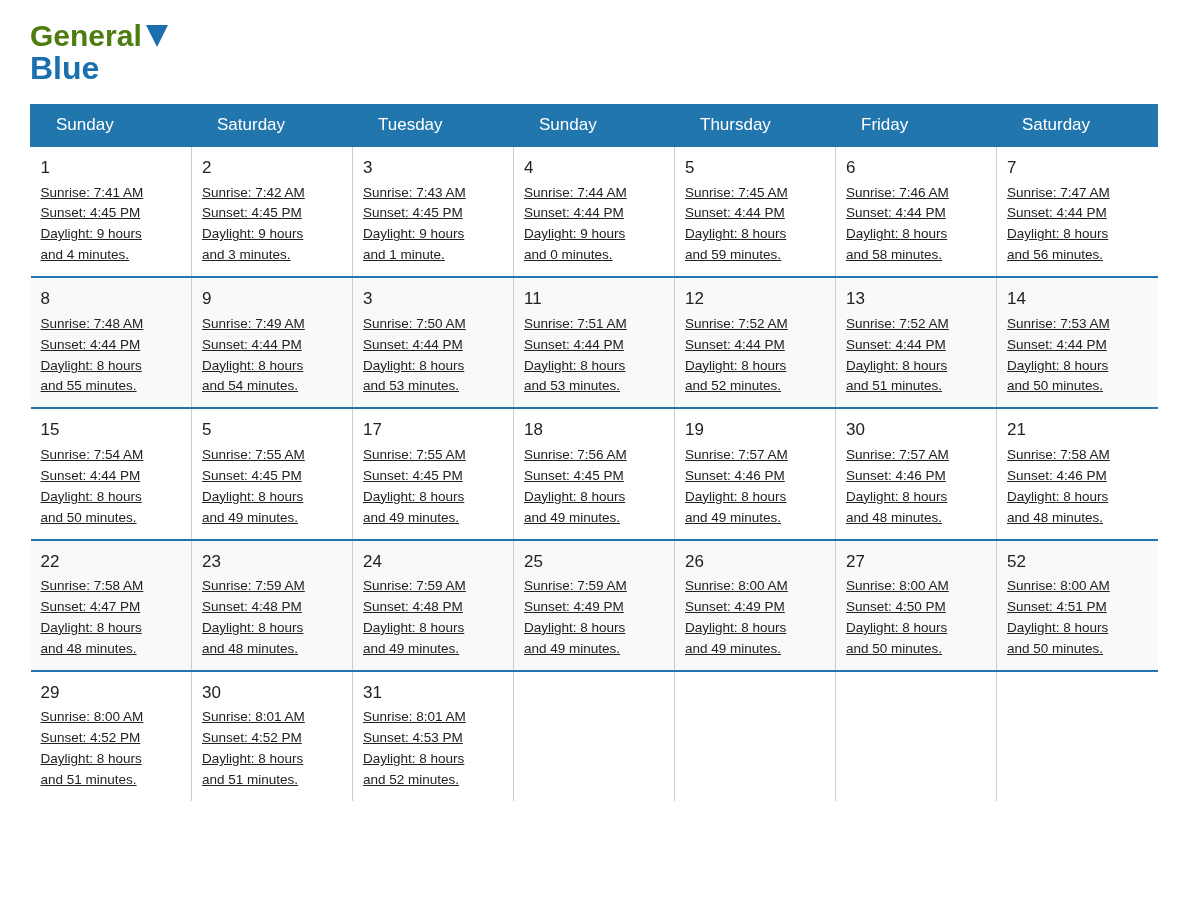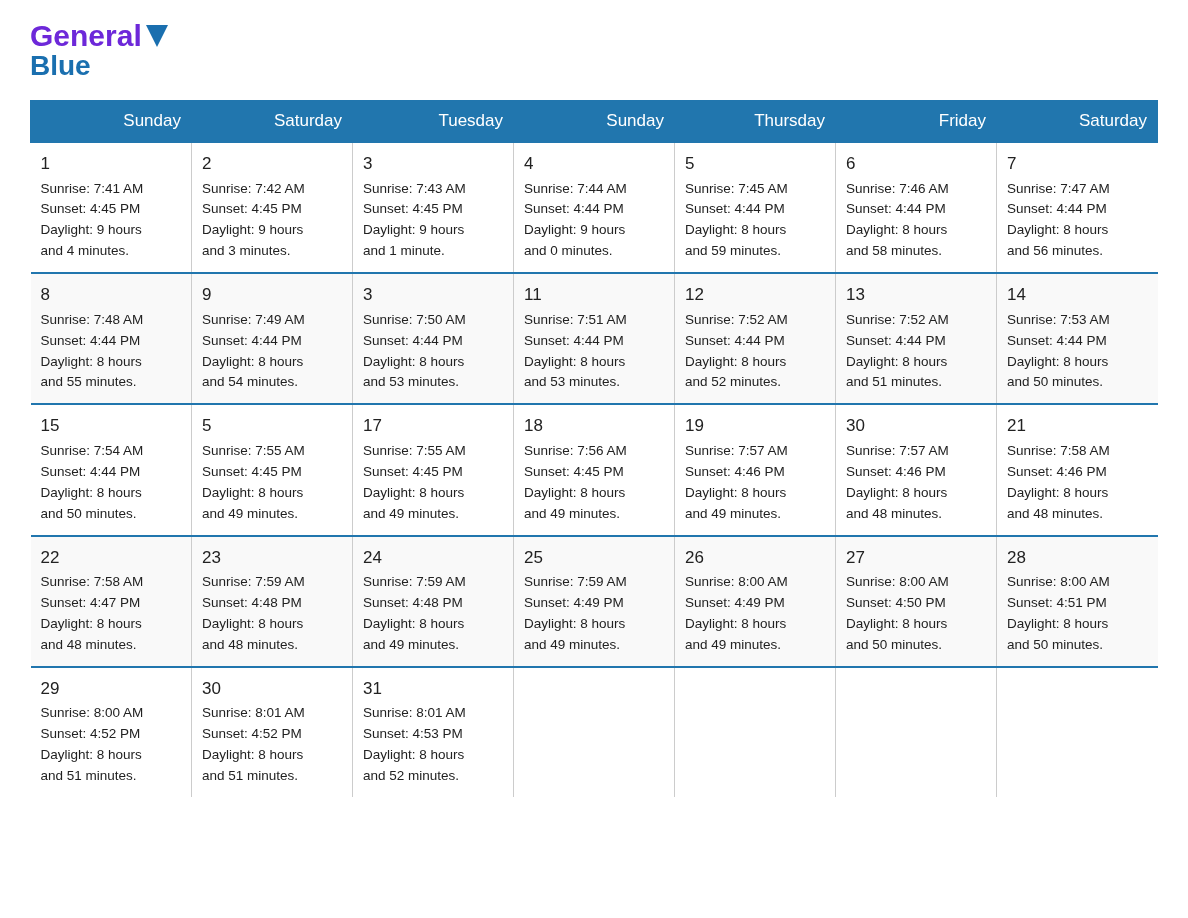--- a/index.html
+++ b/index.html
@@ -45,24 +45,24 @@
     table {
       width: 100%;
       border-collapse: collapse;
       table-layout: fixed;
     }
     thead tr {
       background-color: #2176ae;
       color: #fff;
     }
     thead th {
-      padding: 10px 10px;
+      padding: 10px 25px;
       font-size: 17px;
       font-weight: normal;
-      text-align: right;
+      text-align: left;
       border: 1px solid #2176ae;
       margin-left: 22px;
     }
     tbody tr {
       border-top: 2px solid #2176ae;
     }
     tbody td {
       padding: 8px 10px 10px 10px;
       vertical-align: top;
       font-size: 14px;
@@ -76,40 +76,41 @@
     .day-num {
       font-size: 17px;
       font-weight: normal;
       margin-bottom: 2px;
       color: #222;
     }
     .day-info {
       font-size: 13.5px;
       color: #222;
       line-height: 1.55;
+      text-decoration: underline;
     }
     tbody tr:nth-child(even) td {
       background: #f9f9f9;
     }
   </style>
 </head>
 <body>
 
 <div class="header">
   <div class="logo">
     <div class="logo-line">
-      <span style="font-size:30px;font-weight:bold;color:#6d28d9;">General</span>
+      <span style="font-size:30px;font-weight:bold;color:#4d7c0f;">General</span>
       <span style="display:inline-block;margin-left:4px;margin-top:4px;">
         <svg width="22" height="22" viewBox="0 0 22 22">
             <polygon points="0,0 22,0 11,22" fill="#1a6faf"></polygon>
           </svg>
       </span>
     </div>
     <div>
-      <span style="font-size:28px;font-weight:bold;color:#1a6faf;">Blue</span>
+      <span style="font-size:32px;font-weight:bold;color:#1a6faf;">Blue</span>
     </div>
   </div>
   <div class="title-area">
     <div class="main-title"></div>
     <div class="subtitle"></div>
   </div>
 </div>
 
 <table>
   <thead>
@@ -233,21 +234,21 @@
         </td>
         <td>
           <div class="day-num">26</div>
           <div class="day-info">Sunrise: 8:00 AM<br>Sunset: 4:49 PM<br>Daylight: 8 hours<br>and 49 minutes.</div>
         </td>
         <td>
           <div class="day-num">27</div>
           <div class="day-info">Sunrise: 8:00 AM<br>Sunset: 4:50 PM<br>Daylight: 8 hours<br>and 50 minutes.</div>
         </td>
         <td>
-          <div class="day-num">28</div>
+          <div class="day-num">52</div>
           <div class="day-info">Sunrise: 8:00 AM<br>Sunset: 4:51 PM<br>Daylight: 8 hours<br>and 50 minutes.</div>
         </td>
       </tr>
       <tr>
         <td>
           <div class="day-num">29</div>
           <div class="day-info">Sunrise: 8:00 AM<br>Sunset: 4:52 PM<br>Daylight: 8 hours<br>and 51 minutes.</div>
         </td>
         <td>
           <div class="day-num">30</div>

